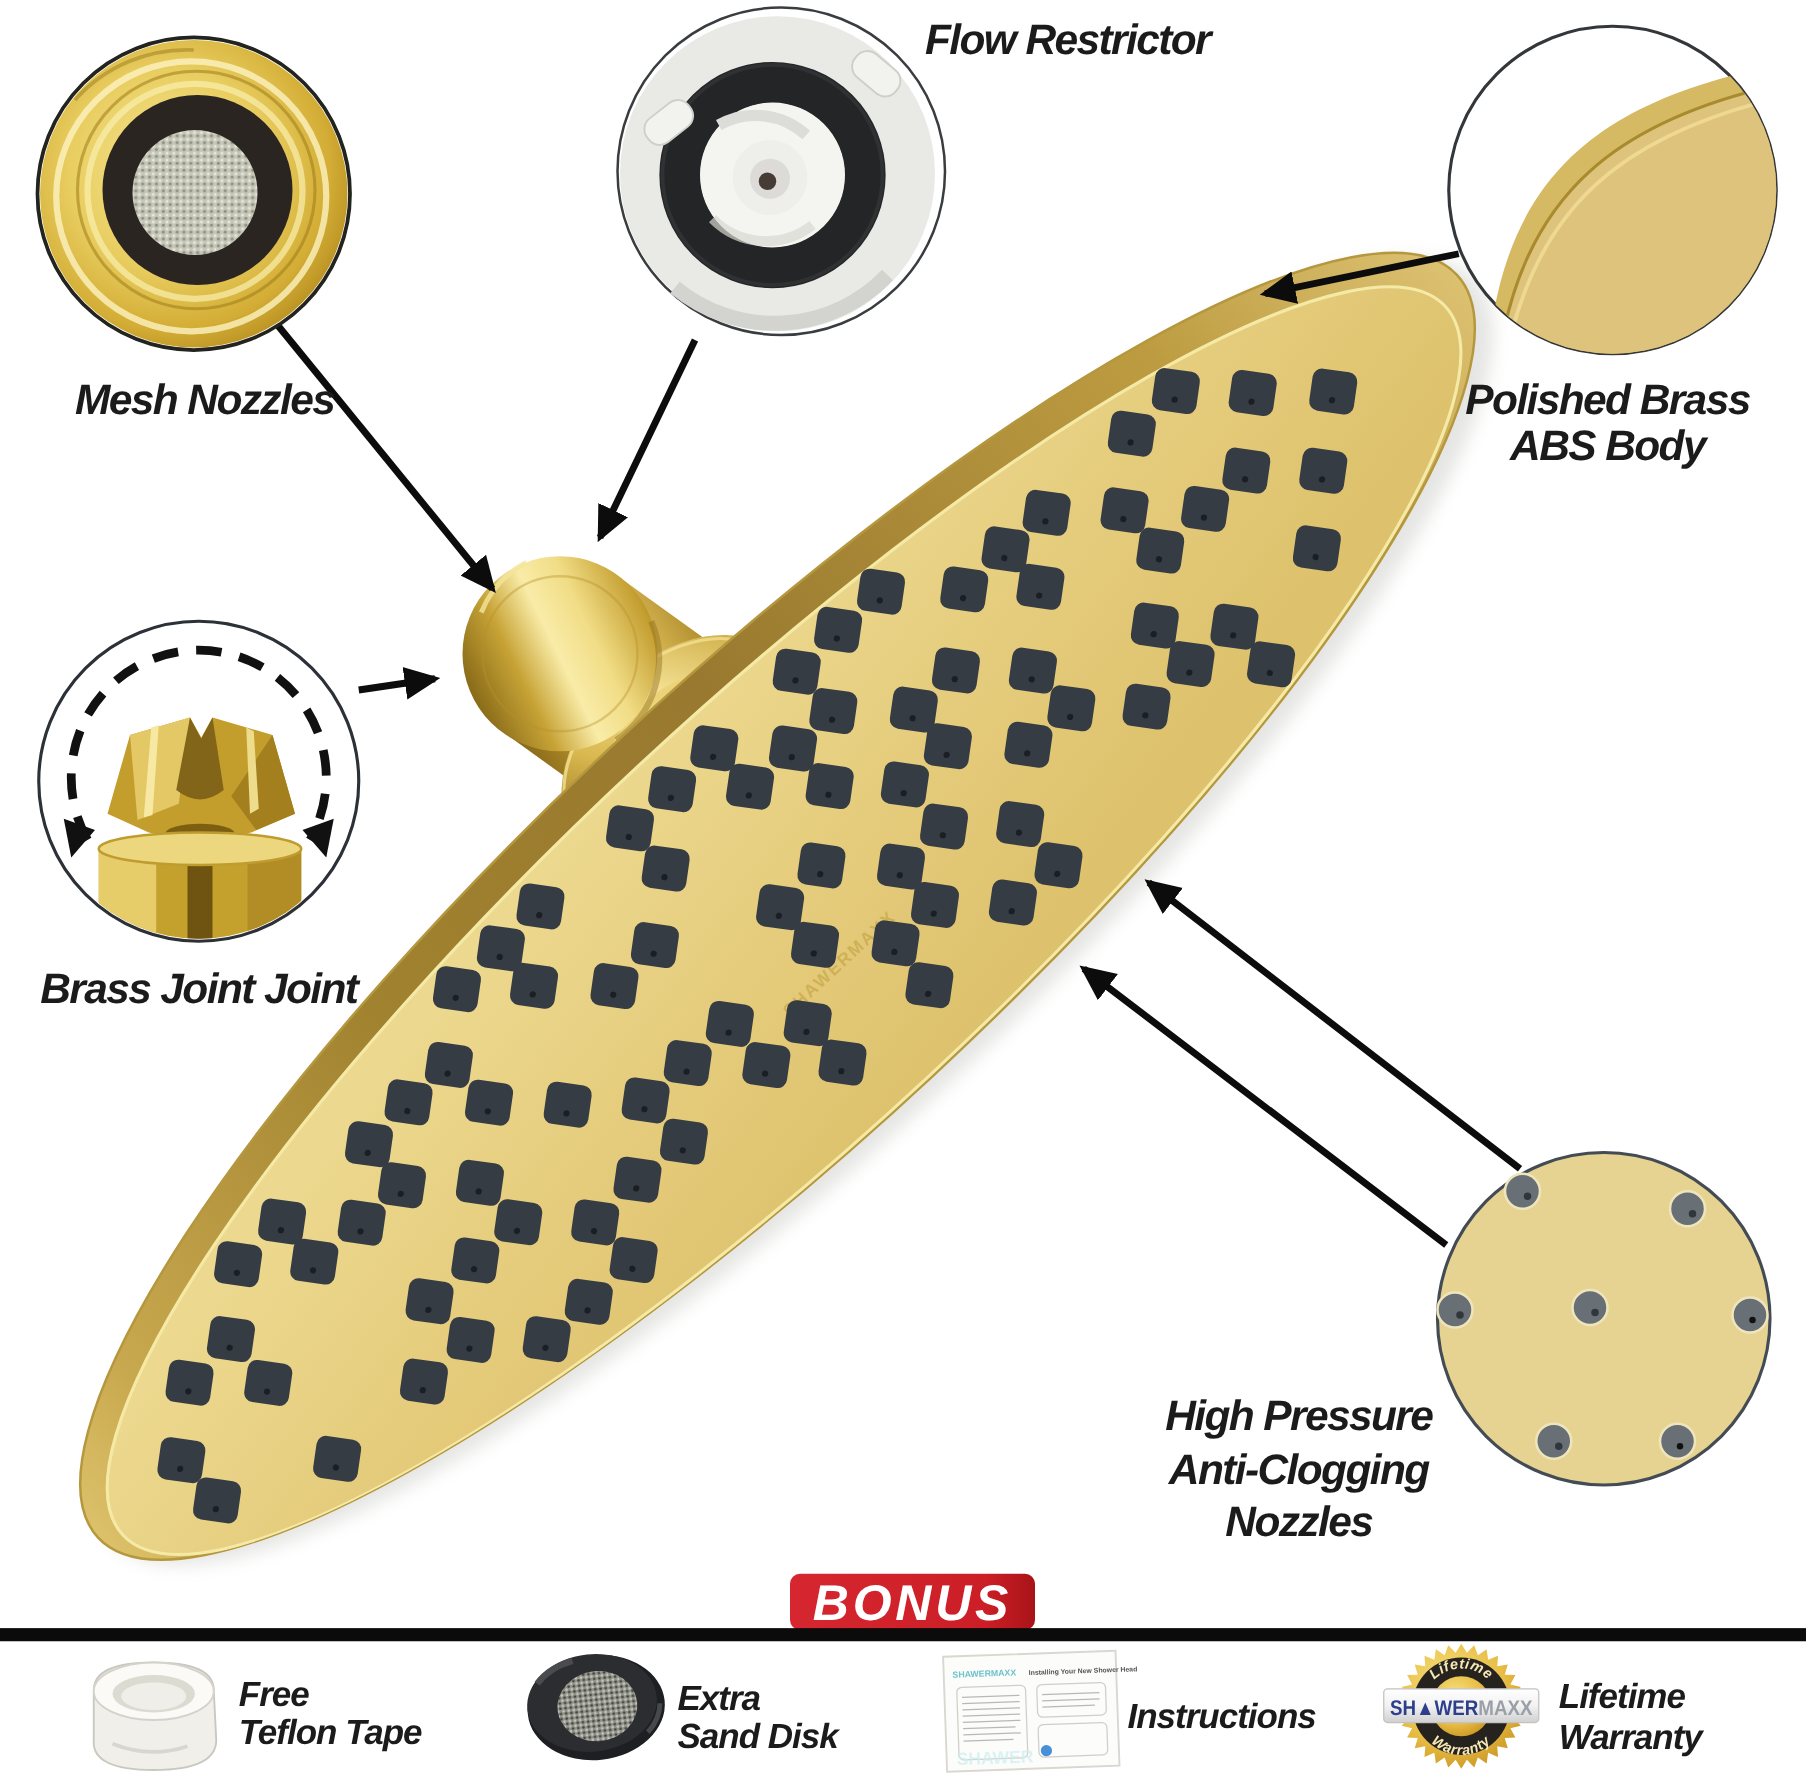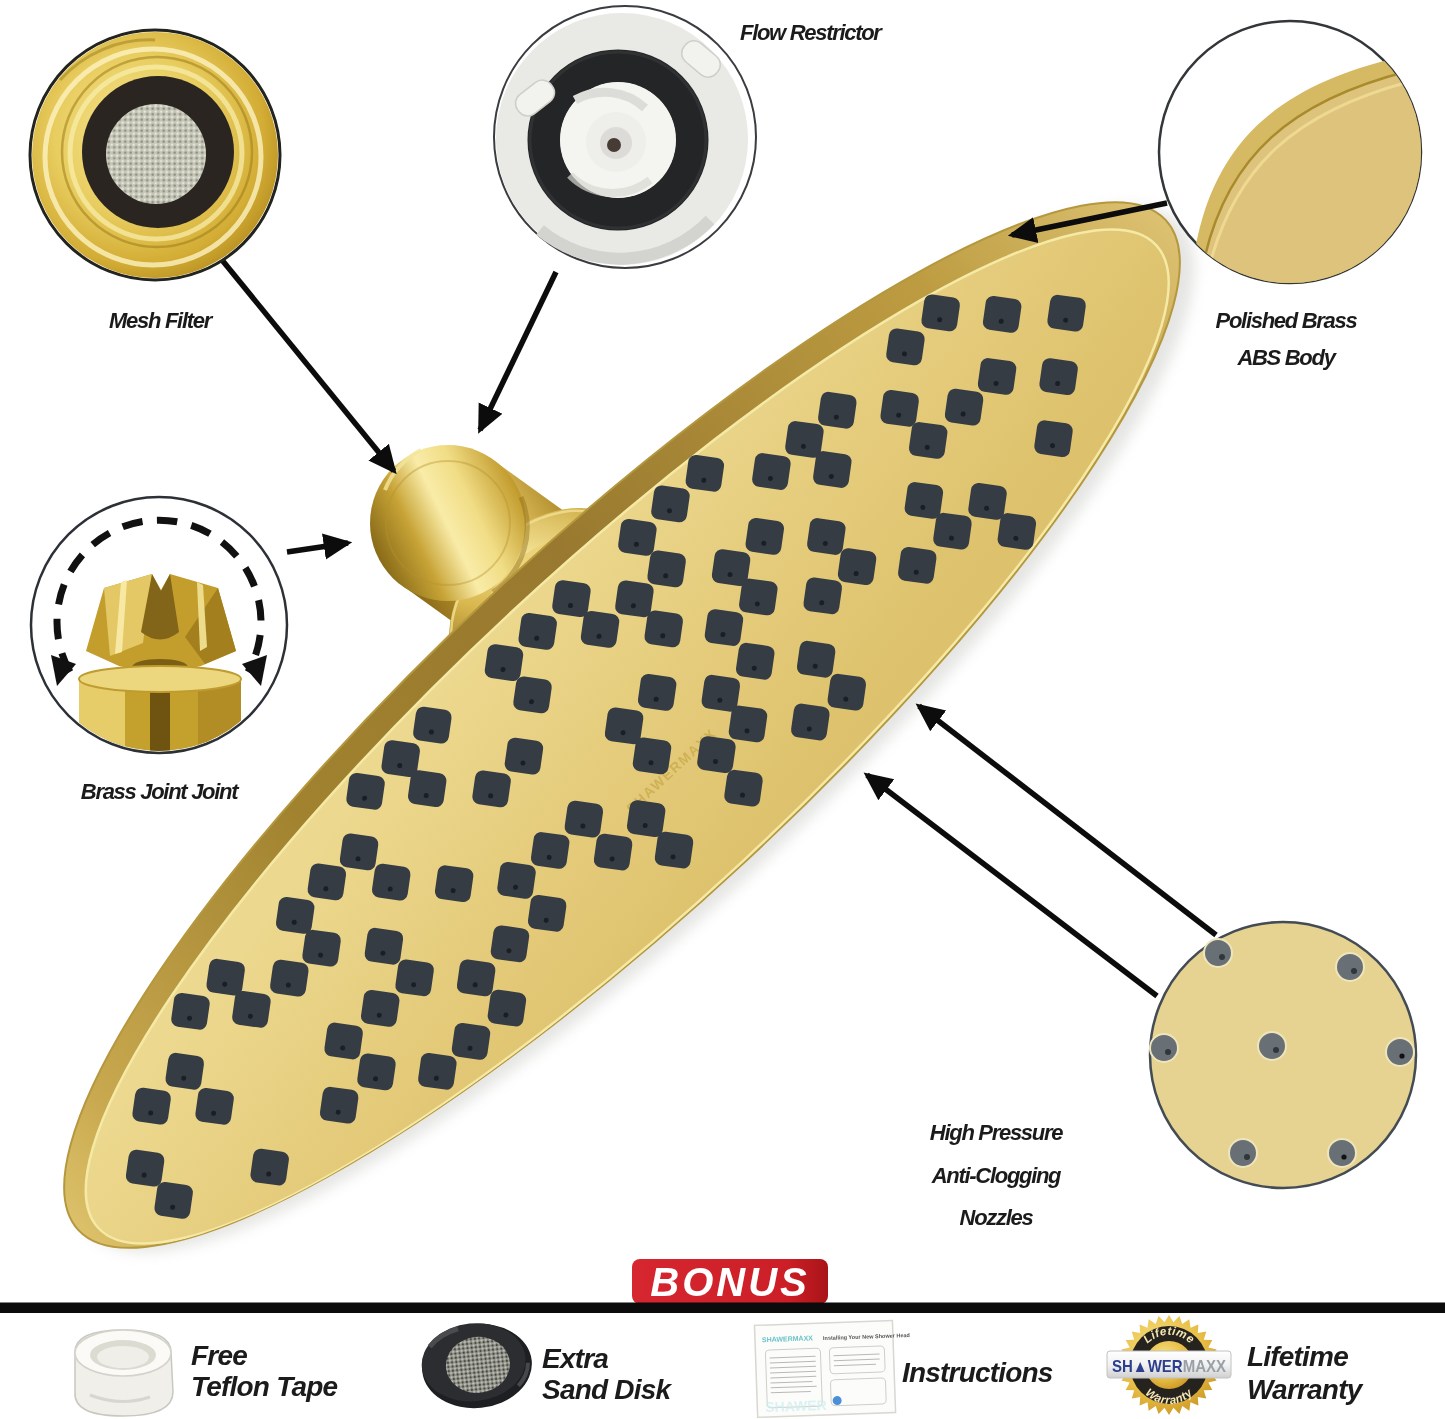--- a/index.html
+++ b/index.html
@@ -1,16 +1,16 @@
 <!DOCTYPE html>
 <html><head><meta charset="utf-8">
 <style>
 html,body{margin:0;padding:0;background:#fff;width:1445px;height:1419px;overflow:hidden}
 *{font-family:"Liberation Sans",sans-serif;}
-.lbl{position:absolute;color:#1b1b1b;font-weight:bold;font-style:italic;font-size:22px;letter-spacing:-1.3px;line-height:41px;text-align:center;white-space:nowrap}
+.lbl{position:absolute;color:#1b1b1b;font-weight:bold;font-style:italic;font-size:34px;letter-spacing:-1.3px;line-height:41px;text-align:center;white-space:nowrap}
 </style></head>
 <body>
 <svg width="1445" height="1419" viewBox="0 0 1445 1419">
 <defs>
   <linearGradient id="rimG" x1="-742" y1="0" x2="742" y2="0" gradientUnits="userSpaceOnUse">
     <stop offset="0" stop-color="#dcc16a"></stop>
         <stop offset="0.07" stop-color="#c9a94f"></stop>
         <stop offset="0.3" stop-color="#a1822f"></stop>
         <stop offset="0.55" stop-color="#98792f"></stop>
         <stop offset="0.85" stop-color="#bd9c41"></stop>
@@ -615,16 +615,16 @@
   <text font-size="11.5" font-weight="bold" font-style="italic" fill="#f5e7b6" letter-spacing="0.5"><textPath href="#arcBot" startOffset="50%" text-anchor="middle">Warranty</textPath></text>
   <rect x="1107" y="1351" width="124" height="27" rx="3" fill="url(#bannerG)" stroke="#c2c2c2" stroke-width="1"></rect>
   <text x="1169" y="1372" font-size="17" font-weight="bold" fill="#2c3e8c" text-anchor="middle" textLength="114" lengthAdjust="spacingAndGlyphs">SH<tspan>▲</tspan>WER<tspan fill="#9aa0a8">MAXX</tspan></text>
 </g>
 <text x="1247" y="1366" font-size="28" letter-spacing="-0.8" font-weight="bold" font-style="italic" fill="#1b1b1b">Lifetime</text>
 <text x="1247" y="1399" font-size="28" letter-spacing="-0.8" font-weight="bold" font-style="italic" fill="#1b1b1b">Warranty</text>
 </svg>
 
 
 <div class="lbl" style="left:740px;top:12px;text-align:left">Flow Restrictor</div>
-<div class="lbl" style="left:60px;top:300px;width:200px">Mesh Filter</div>
+<div class="lbl" style="left:60px;top:300px;width:200px">Mesh Nozzles</div>
 <div class="lbl" style="left:1136px;top:302px;width:300px;line-height:37px">Polished Brass<br>ABS Body</div>
 <div class="lbl" style="left:9px;top:771px;width:300px">Brass Joint Joint</div>
-<div class="lbl" style="left:846px;top:1112px;width:300px;line-height:42.5px">High Pressure<br>Anti-Clogging<br>Nozzles</div>
+<div class="lbl" style="left:889px;top:1112px;width:300px;line-height:42.5px">High Pressure<br>Anti-Clogging<br>Nozzles</div>
 
 </body></html>

